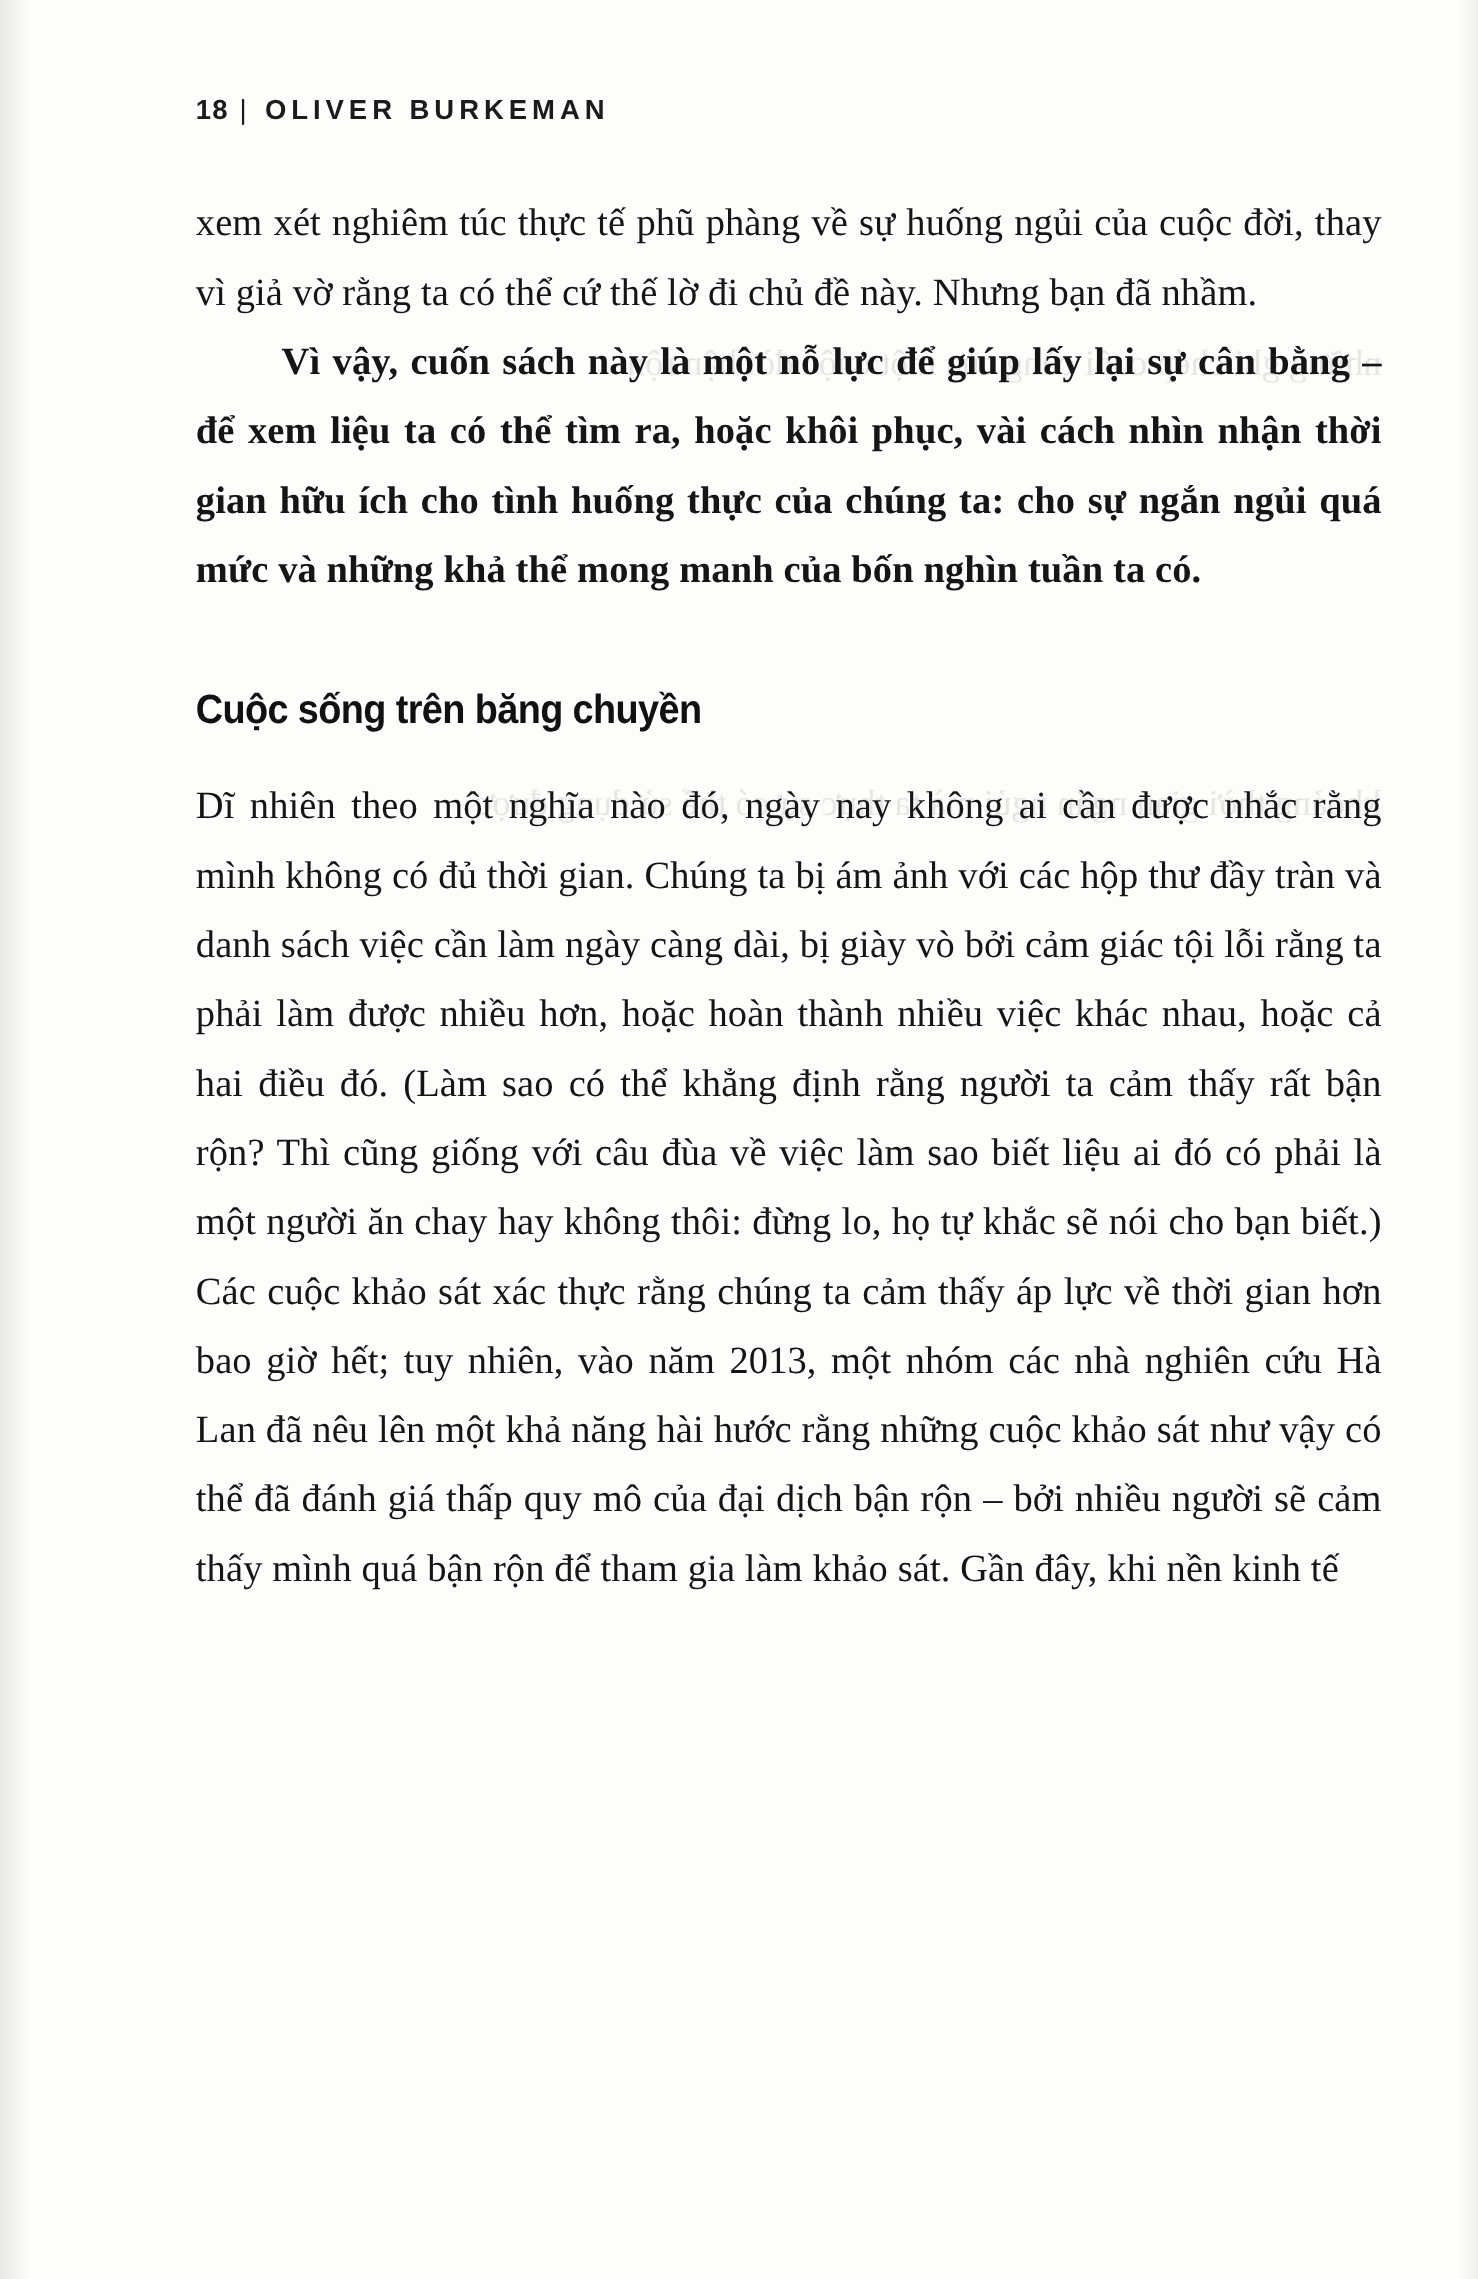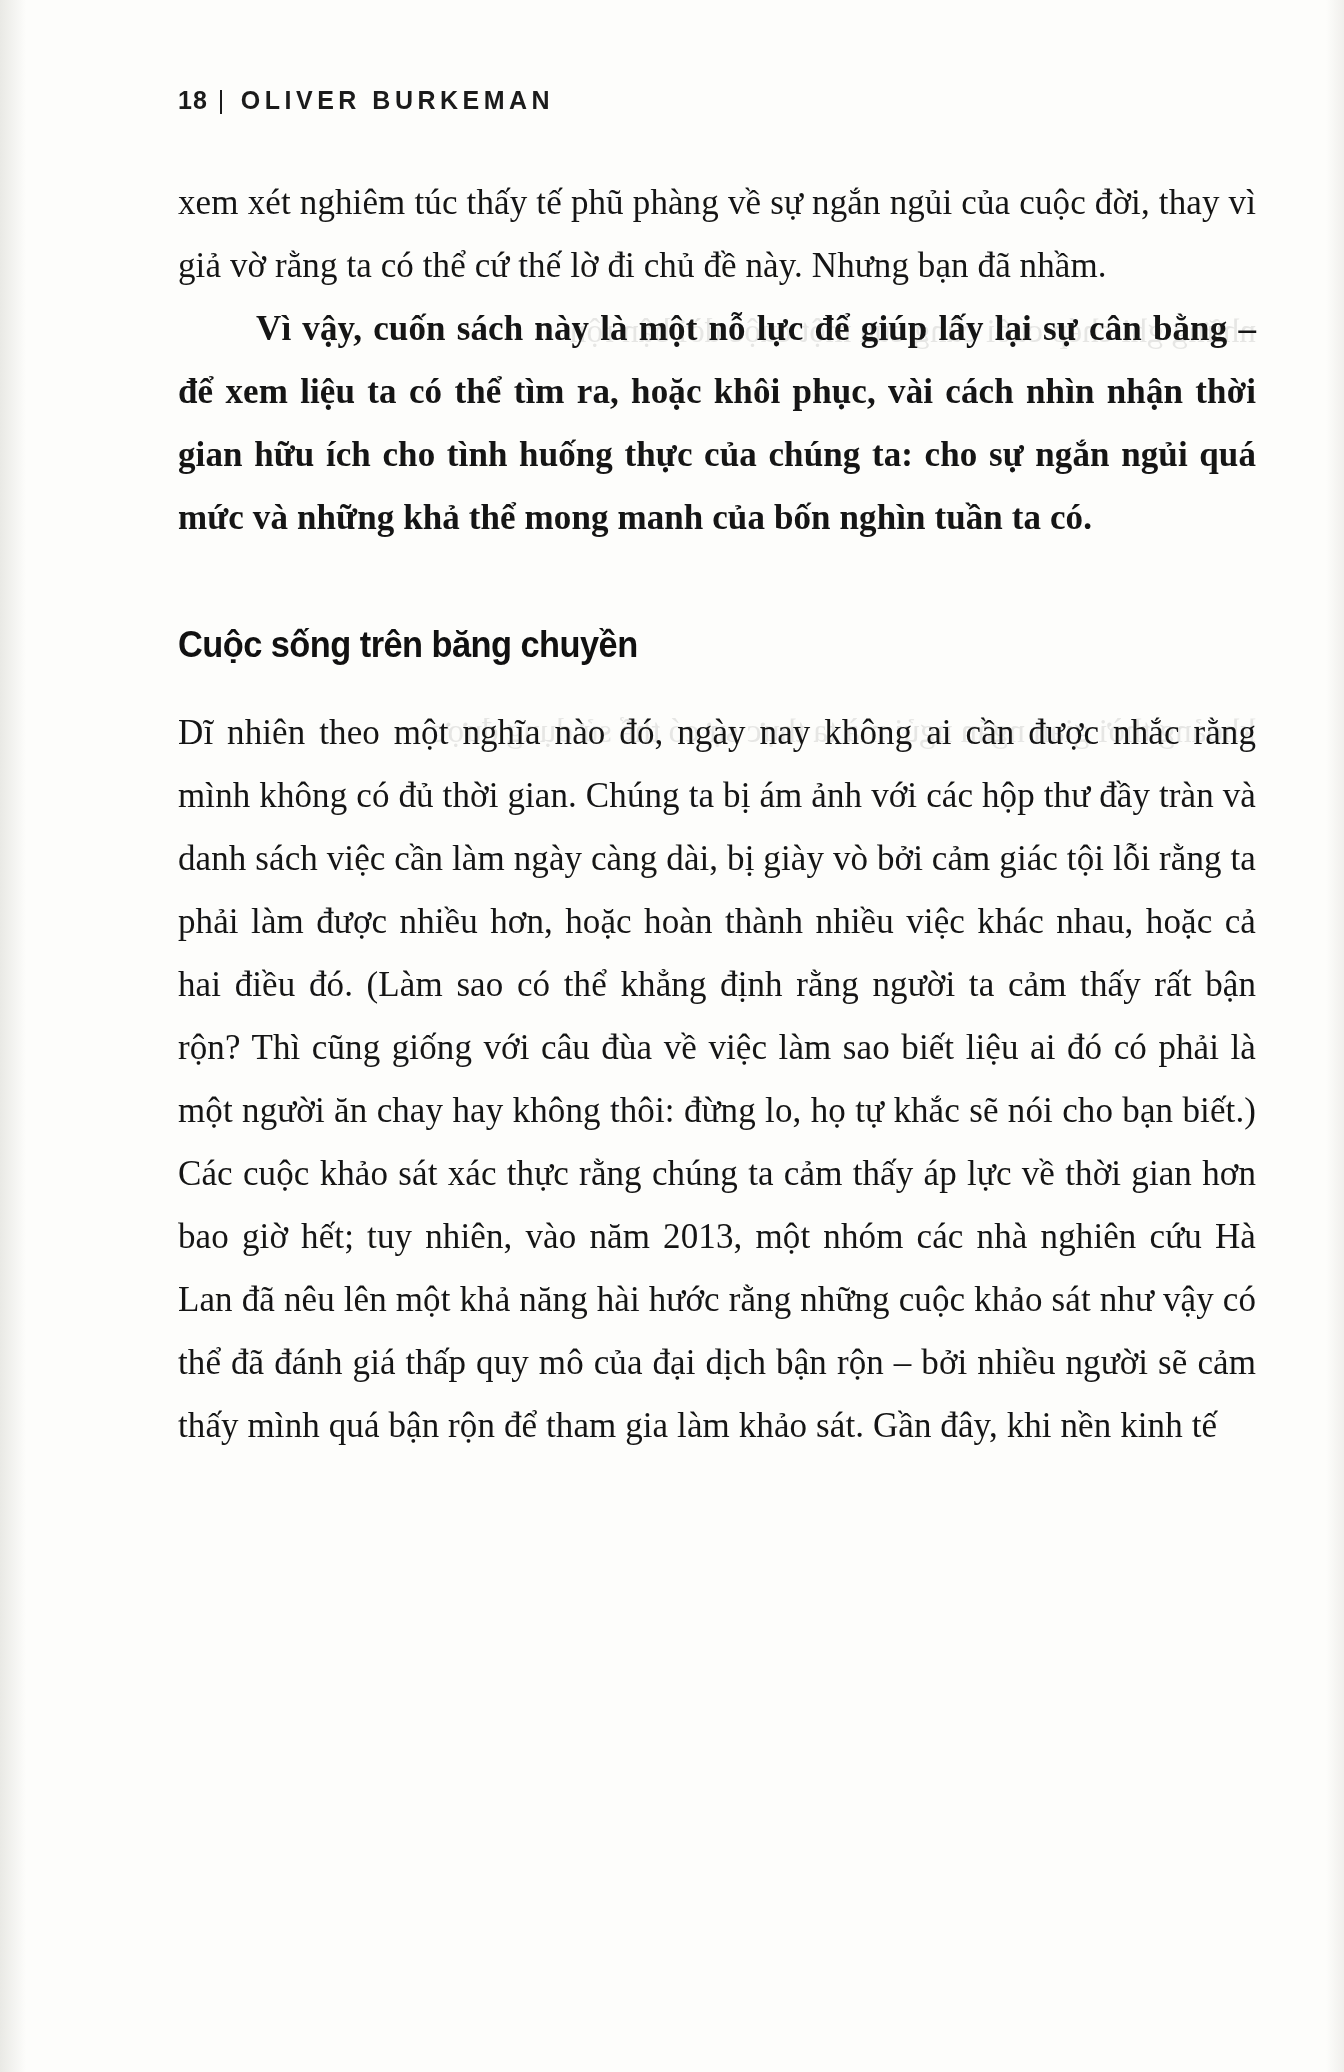--- a/index.html
+++ b/index.html
@@ -117,21 +117,21 @@
 
   <div class="bleed bleed-1">những ghi chép cuối cùng của một cuộc đời bận rộn</div>
   <div class="bleed bleed-2">khoảng thời gian ngắn ngủi mà ta thực sự có thể sử dụng được</div>
 
   <div class="content">
 
     <div class="running-head">
       <span class="rh-num">18</span><span class="rh-sep">|</span><span>OLIVER BURKEMAN</span>
     </div>
 
-    <p class="body-text">xem xét nghiêm túc thấy tế phũ phàng về sự ngắn ngủi của cuộc đời, thay vì giả vờ rằng ta có thể cứ thế lờ đi chủ đề này. Nhưng bạn đã nhầm.</p>
+    <p class="body-text">xem xét nghiêm túc thực tế phũ phàng về sự huống ngủi của cuộc đời, thay vì giả vờ rằng ta có thể cứ thế lờ đi chủ đề này. Nhưng bạn đã nhầm.</p>
     <p class="body-text indent">Vì vậy, cuốn sách này là một nỗ lực để giúp lấy lại sự cân bằng – để xem liệu ta có thể tìm ra, hoặc khôi phục, vài cách nhìn nhận thời gian hữu ích cho tình huống thực của chúng ta: cho sự ngắn ngủi quá mức và những khả thể mong manh của bốn nghìn tuần ta có.</p>
 
     <h2 class="section-heading">Cuộc sống trên băng chuyền</h2>
 
     <p class="body-text">Dĩ nhiên theo một nghĩa nào đó, ngày nay không ai cần được nhắc rằng mình không có đủ thời gian. Chúng ta bị ám ảnh với các hộp thư đầy tràn và danh sách việc cần làm ngày càng dài, bị giày vò bởi cảm giác tội lỗi rằng ta phải làm được nhiều hơn, hoặc hoàn thành nhiều việc khác nhau, hoặc cả hai điều đó. (Làm sao có thể khẳng định rằng người ta cảm thấy rất bận rộn? Thì cũng giống với câu đùa về việc làm sao biết liệu ai đó có phải là một người ăn chay hay không thôi: đừng lo, họ tự khắc sẽ nói cho bạn biết.) Các cuộc khảo sát xác thực rằng chúng ta cảm thấy áp lực về thời gian hơn bao giờ hết; tuy nhiên, vào năm 2013, một nhóm các nhà nghiên cứu Hà Lan đã nêu lên một khả năng hài hước rằng những cuộc khảo sát như vậy có thể đã đánh giá thấp quy mô của đại dịch bận rộn – bởi nhiều người sẽ cảm thấy mình quá bận rộn để tham gia làm khảo sát. Gần đây, khi nền kinh tế</p>
 
   </div>
 </div>
 
 </body></html>

